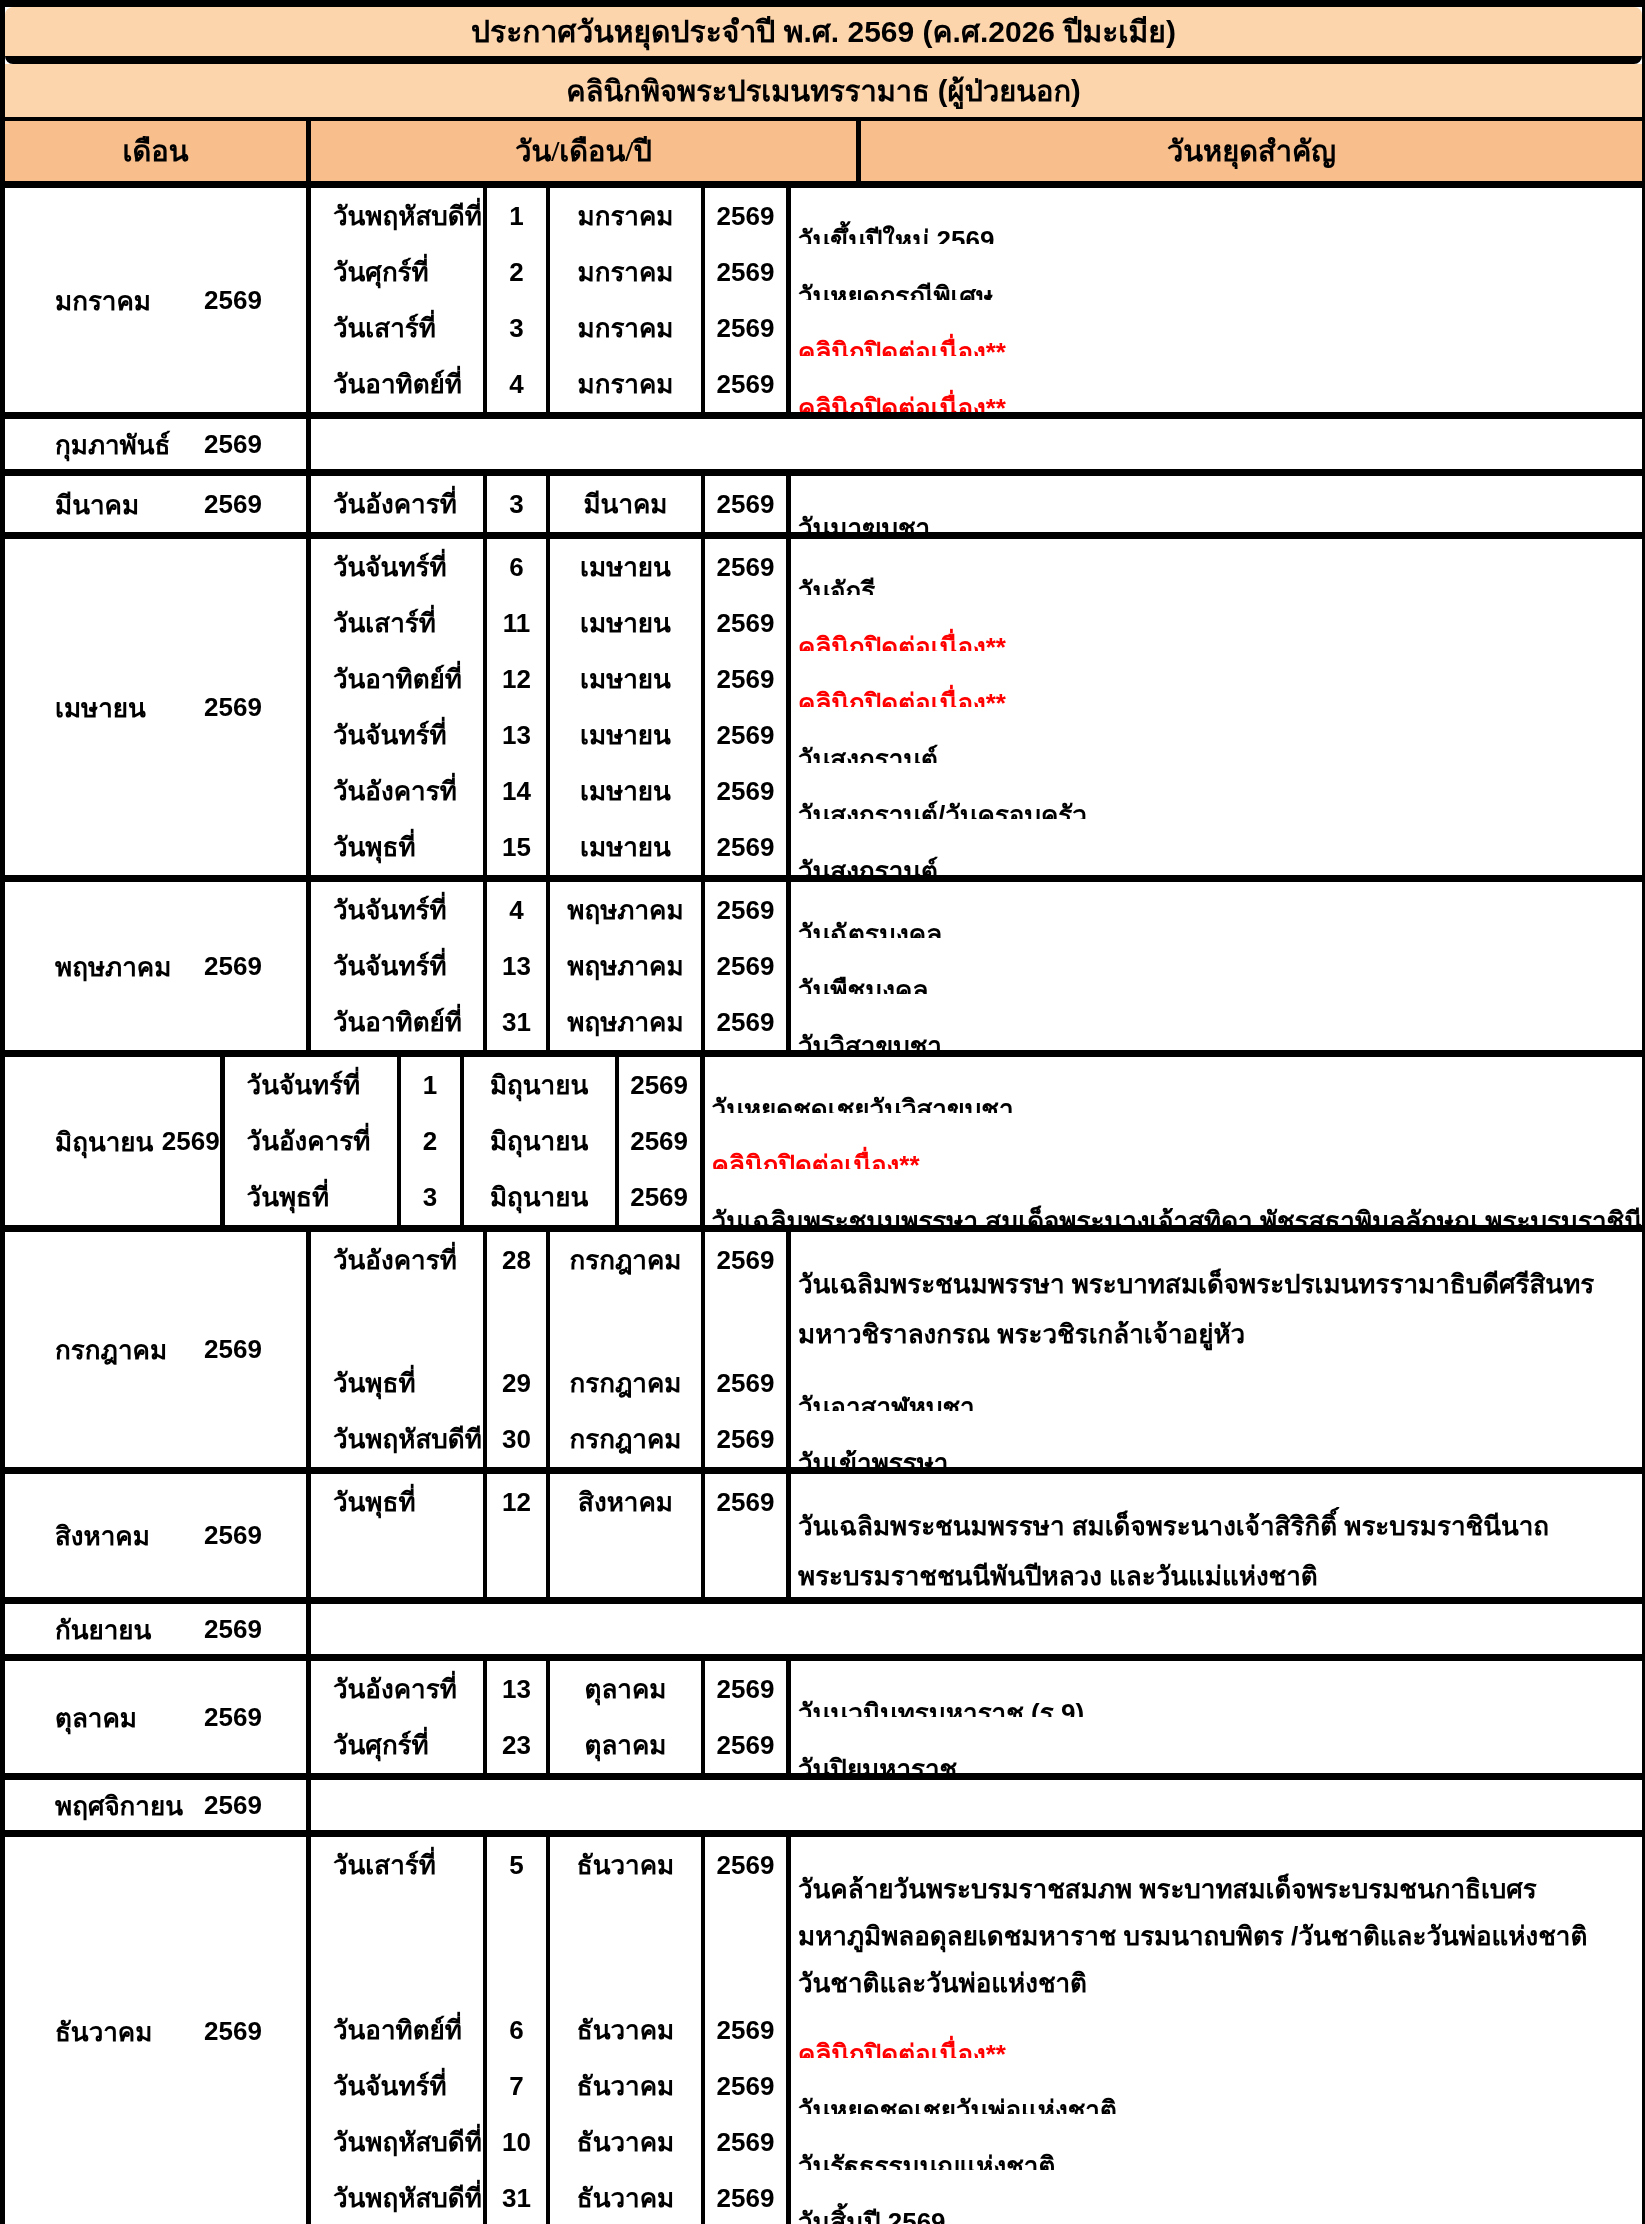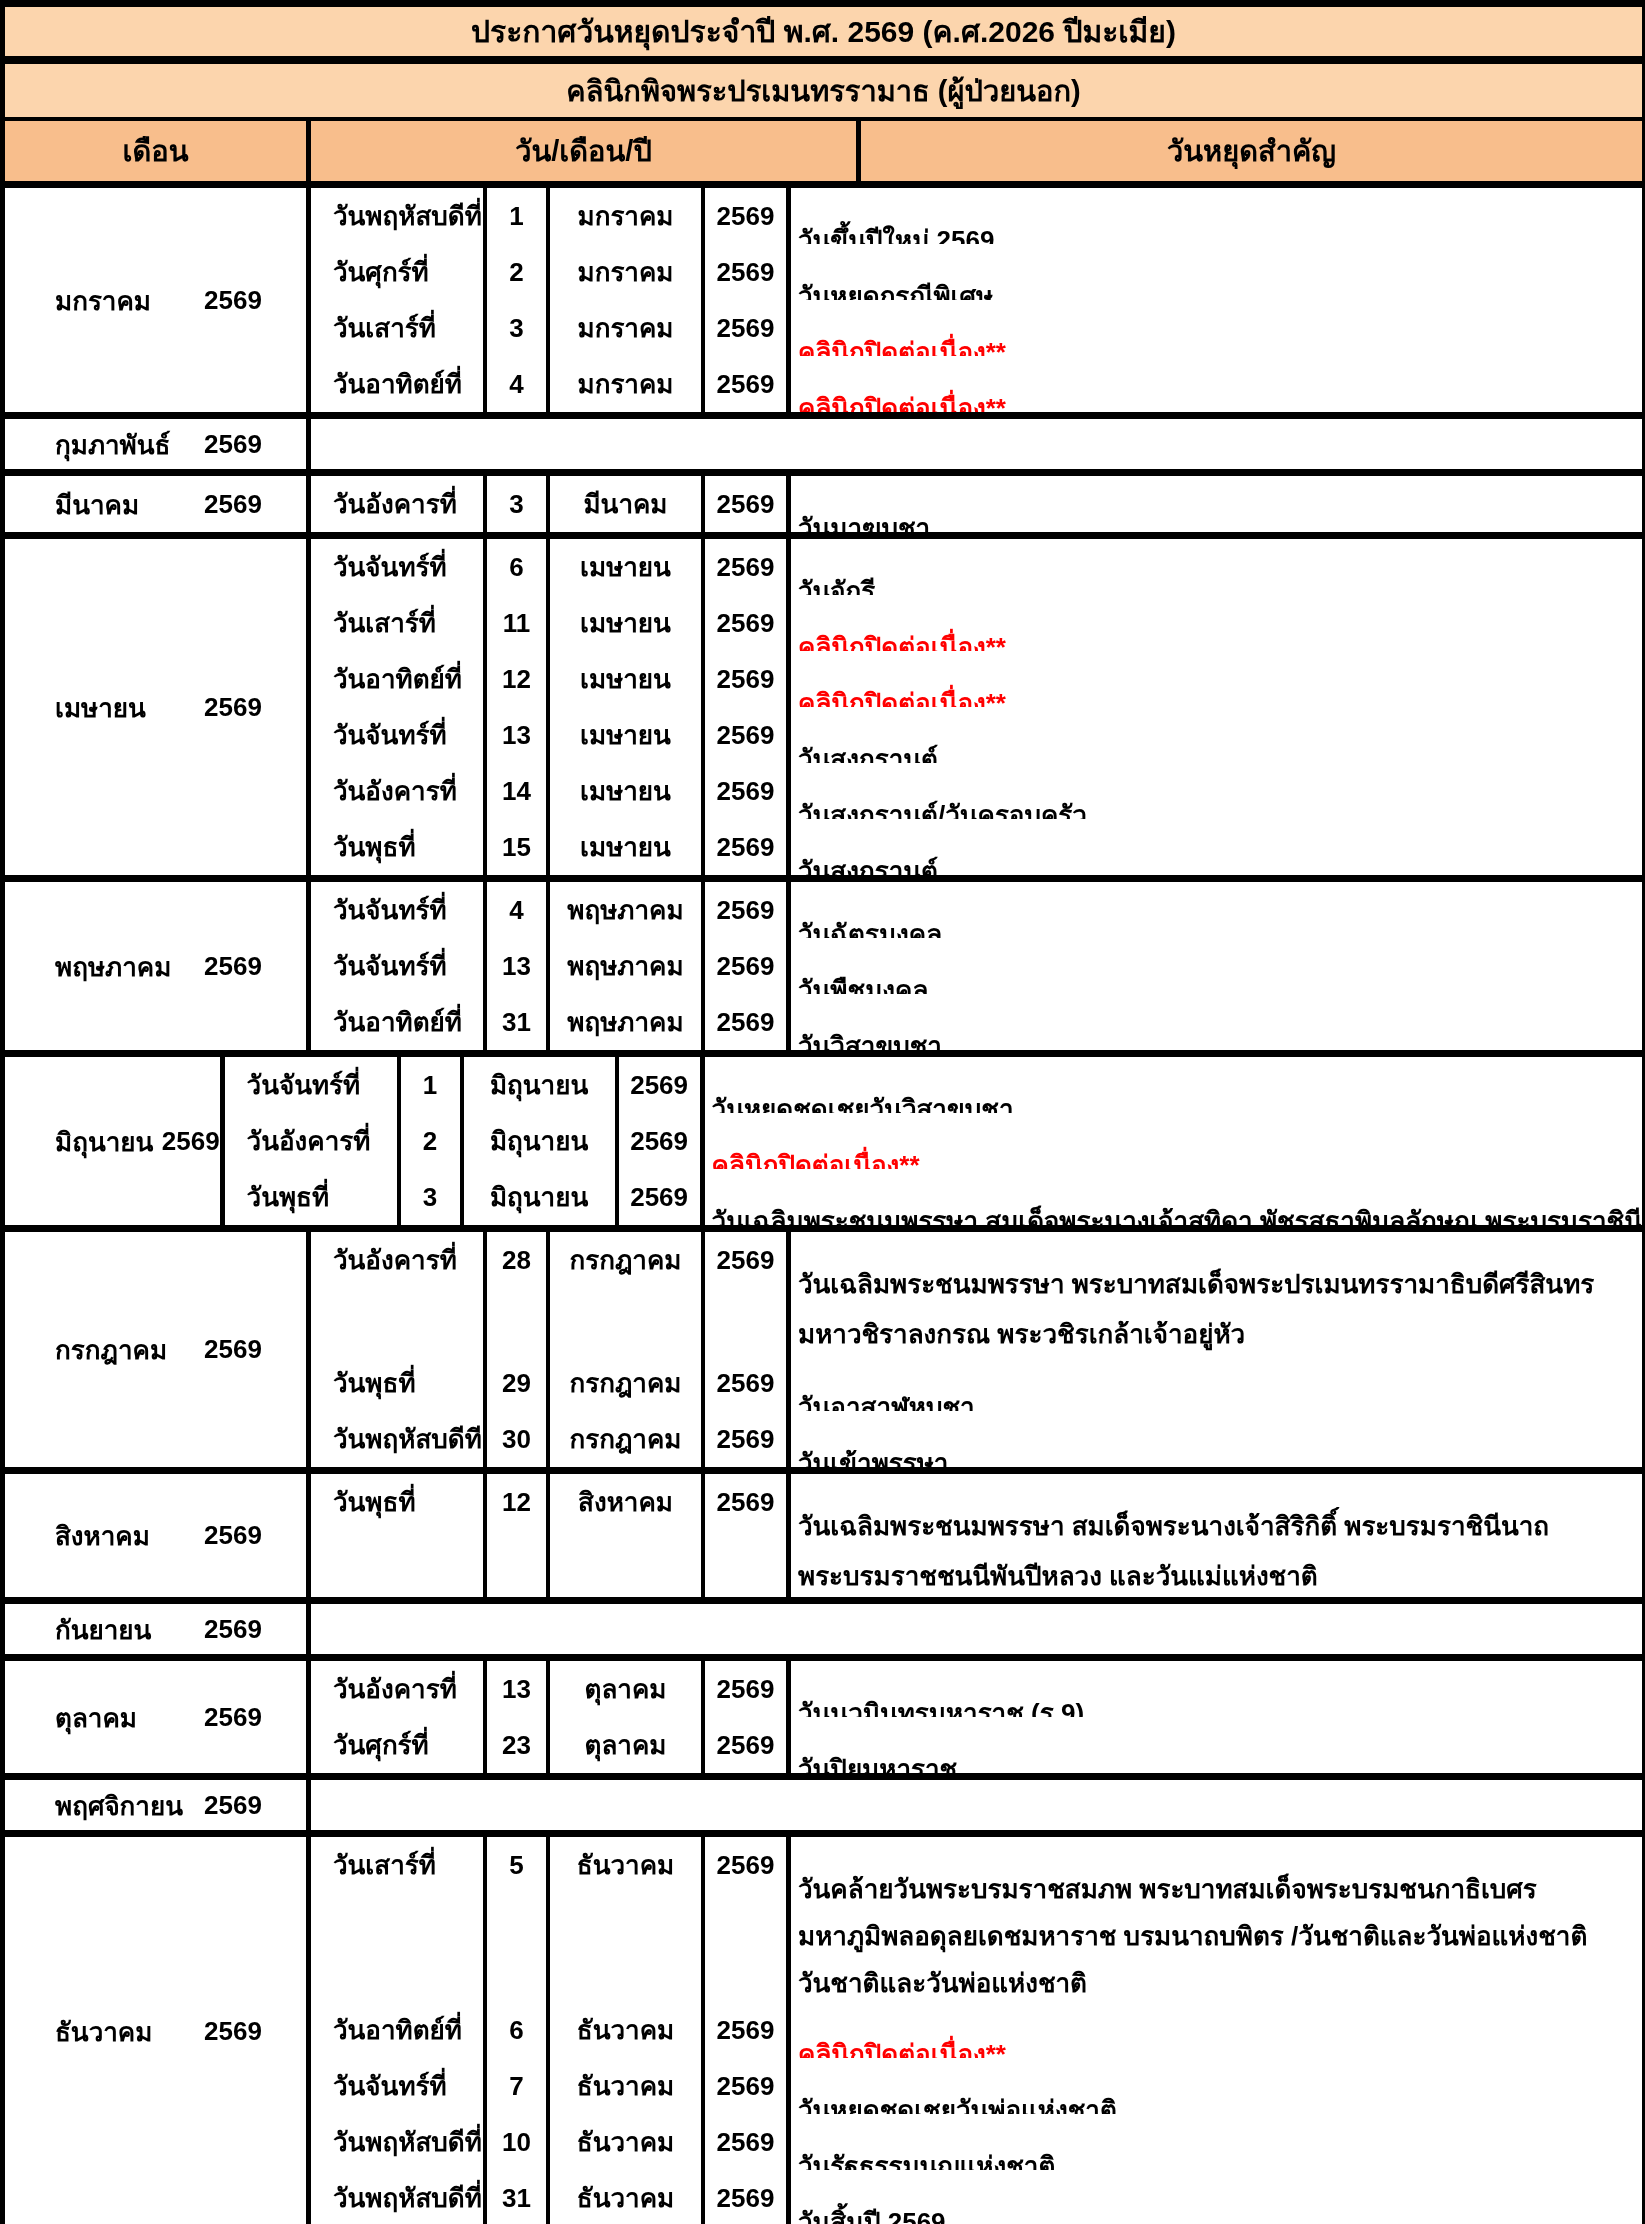--- a/index.html
+++ b/index.html
@@ -23,36 +23,36 @@
     border-right:4.3px solid var(--line);
     background:#fff;
   }
   
   .title-row{
     height:57px;
     background:var(--peach-light);
     border-bottom:8.7px solid var(--line);
     display:flex;align-items:center;justify-content:center;
     font-weight:700;font-size:30px;
-    white-space:nowrap;overflow:hidden;
+    white-space:nowrap;overflow:hidden;border-radius:8px;
   }
   .subtitle-row{
     height:57px;
     background:var(--peach-light);
     border-bottom:4.3px solid var(--line);
     display:flex;align-items:center;justify-content:center;
     font-weight:700;font-size:29px;
     white-space:nowrap;overflow:hidden;
   }
   .colhead-row{
     height:67px;
     background:var(--peach-dark);
     border-bottom:7px solid var(--line);
     display:flex;
-    font-weight:700;font-size:29px;
+    font-weight:700;font-size:29px;font-family:Liberation Serif, serif;
   }
   .colhead-cell{
     display:flex;align-items:center;justify-content:center;
     white-space:nowrap;overflow:hidden;
   }
   .ch-month{width:306px;border-right:5.2px solid var(--line);}
   .ch-date{width:550px;border-right:5.2px solid var(--line);}
   .ch-holiday{flex:1;}
   
   .month-block{

